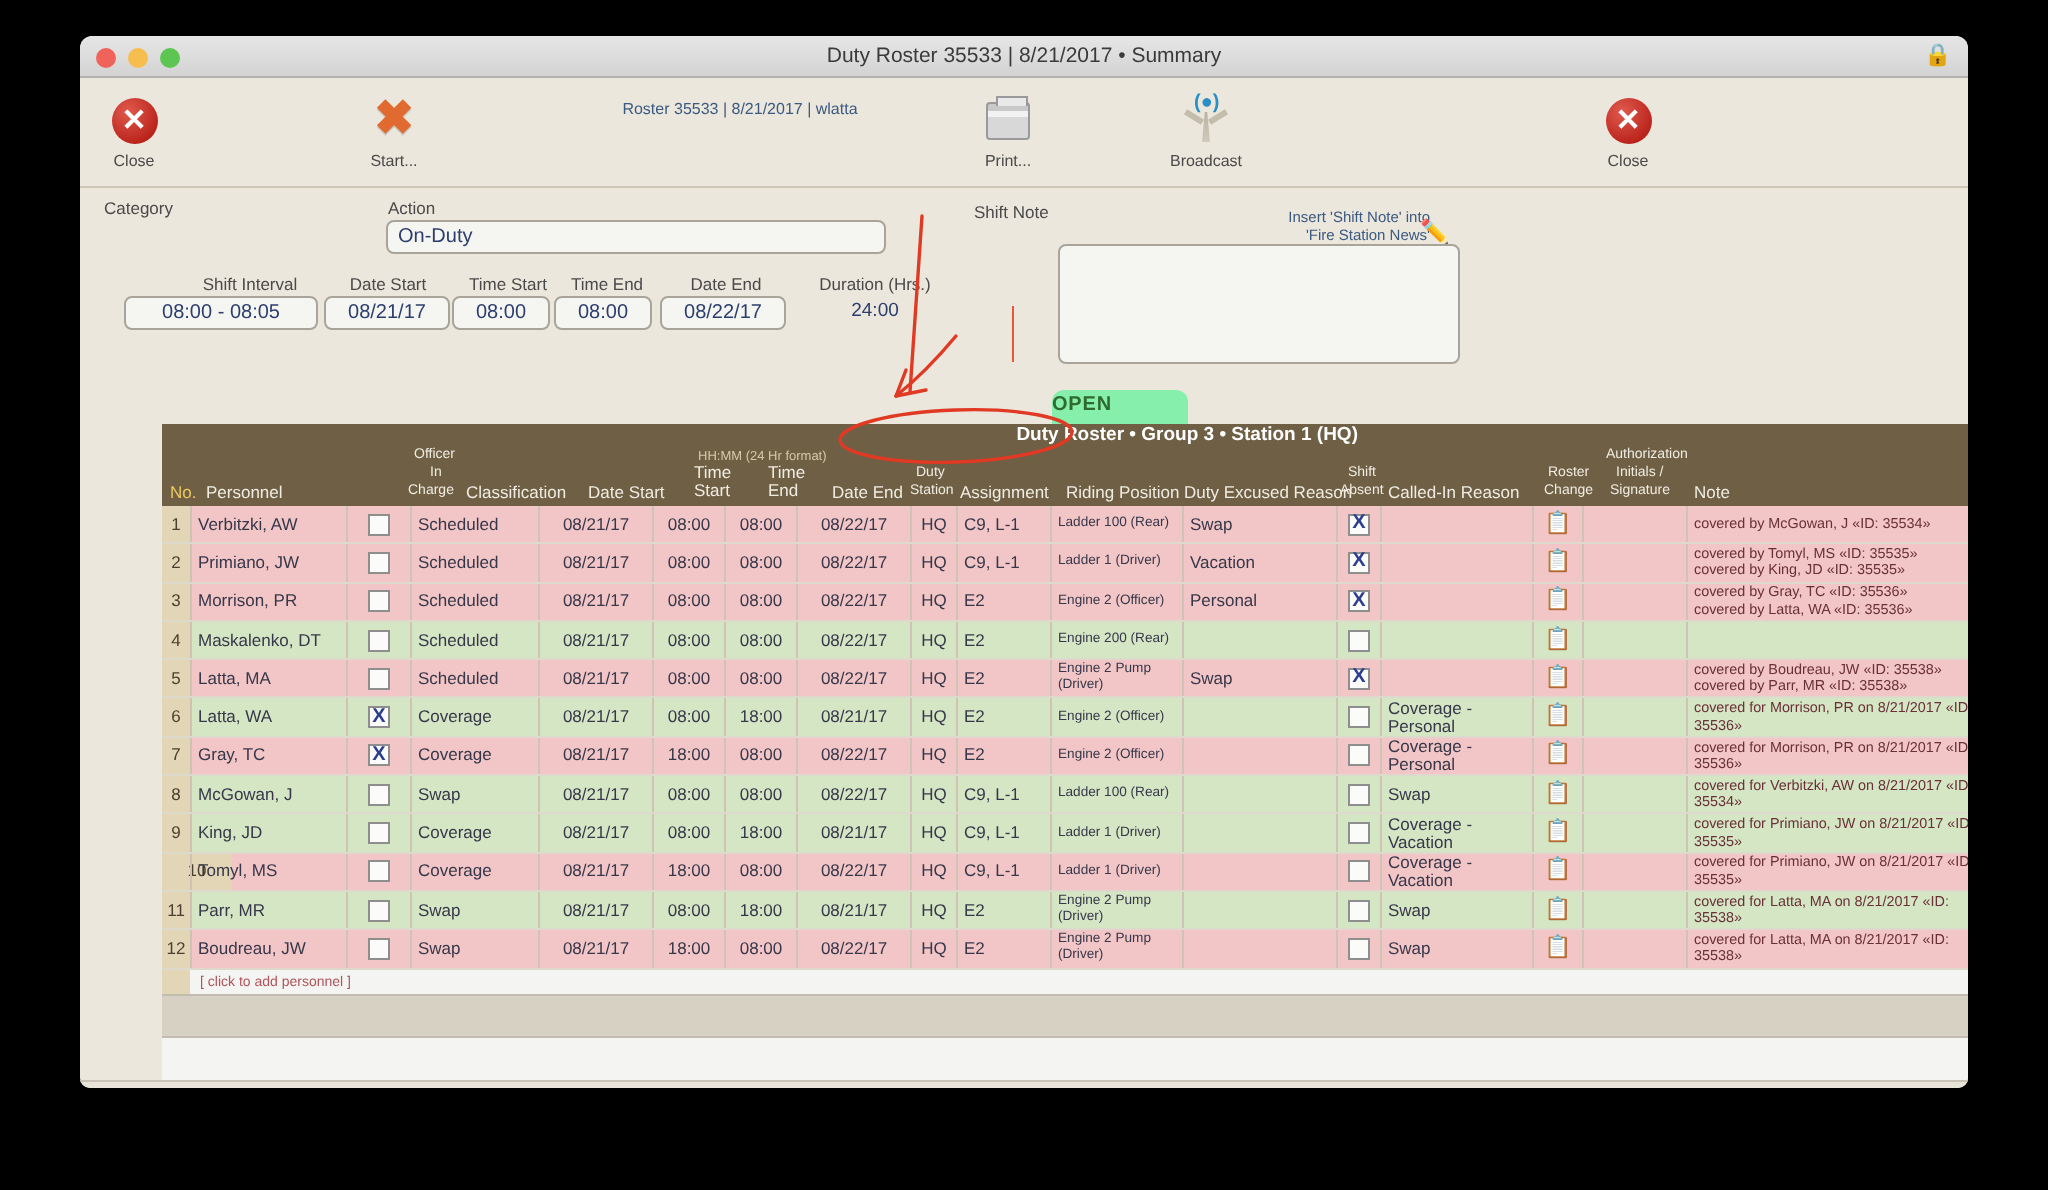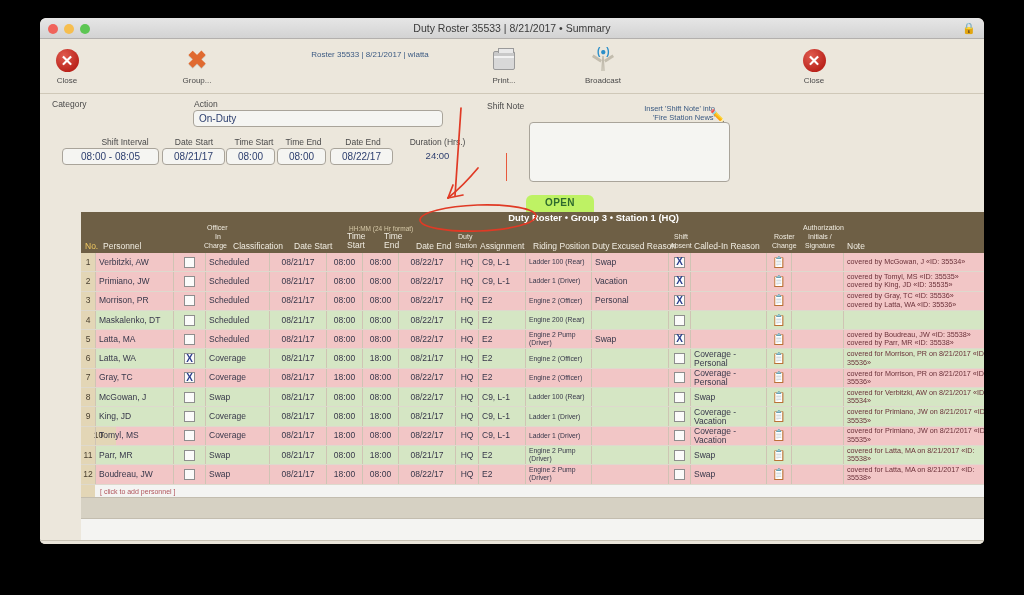--- a/index.html
+++ b/index.html
@@ -135,23 +135,22 @@
     position: absolute; left: 565px; top: 86px; width: 110px;
     text-align: right; font-size: 7.5px; color: #3b5a82; line-height: 9px;
   }
   #pencil-icon { position: absolute; left: 670px; top: 91px; font-size: 12px; }
   #divider-red { position:absolute; left: 466px; top: 135px; width:1px; height:28px; background:#e8593c; }
 
   
   #open-tab {
     position: absolute; left: 486px; top: 177px;
     width: 68px; height: 17px;
-    background: #bef264;
+    background: #86efac;
     border-radius: 6px 6px 0 0;
-    text-align: center;
     font-size: 10px; font-weight: bold; color: #2e6b2e;
     line-height: 16px;
     letter-spacing: .4px;
   }
 
   
   #grid {
     position: absolute; left: 41px; top: 194px;
     width: 943px; height: 285px;
     background: #f2f1ee;
@@ -257,21 +256,21 @@
       <div class="tb-glyph">
           <div class="x-circle">✕</div>
         </div>
       <div class="tb-label">Close</div>
     </div>
 
     <div class="tb-item" style="left:112px;">
       <div class="tb-glyph">
           <div class="x-plain">✖</div>
         </div>
-      <div class="tb-label">Group...</div>
+      <div class="tb-label">Start...</div>
     </div>
 
     <div id="tb-center">
       <div class="t2">Roster 35533 | 8/21/2017 | wlatta</div>
     </div>
 
     <div class="tb-item" style="left:419px;">
       <div class="tb-glyph">
           <div class="printer"></div>
         </div>

